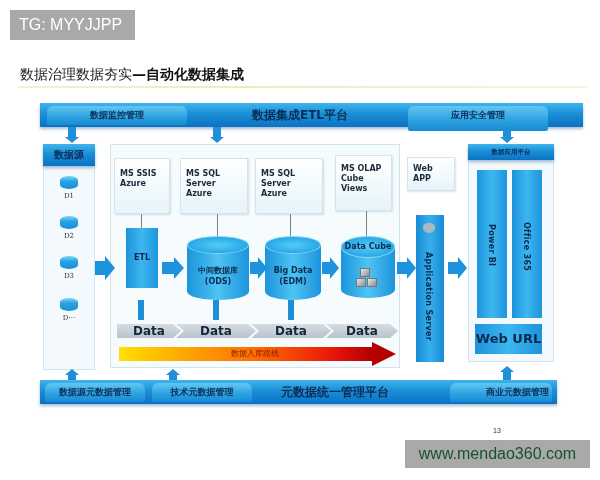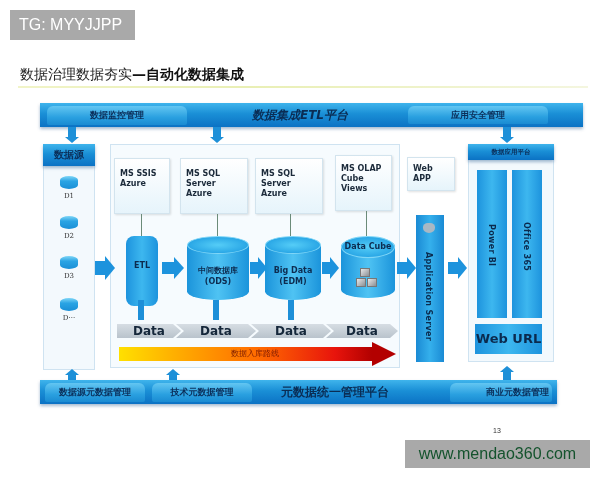--- a/index.html
+++ b/index.html
@@ -37,22 +37,22 @@
 
 <div class="abs tag">TG: MYYJJPP</div>
 
 <div class="abs slide-title">
   <span>数据治理数据夯实</span><b>—自动化数据集成</b>
 </div>
 <div class="abs title-rule"></div>
 
 <div class="abs bar" style="left:40px;top:103px;width:543px;height:24px;"></div>
 <div class="abs subtab" style="left:47px;top:106px;width:140px;height:19px;line-height:19px;">数据监控管理</div>
-<div class="abs bar-title" style="left:200px;top:104px;width:200px;line-height:22px;font-style:italic;">数据集成ETL平台</div>
-<div class="abs subtab" style="left:408px;top:106px;width:140px;height:18px;line-height:19px;">应用安全管理</div>
+<div class="abs bar-title" style="left:200px;top:104px;width:200px;line-height:22px;">数据集成ETL平台</div>
+<div class="abs subtab" style="left:408px;top:106px;width:140px;height:25px;line-height:19px;">应用安全管理</div>
 
 <div class="abs" style="left:68px;top:127px;width:8px;height:10px;background:#1e90d8;"></div>
 <div class="abs" style="left:65px;top:137px;width:0;height:0;border-left:7px solid transparent;border-right:7px solid transparent;border-top:6px solid #1e90d8;"></div>
 <div class="abs" style="left:213px;top:127px;width:8px;height:10px;background:#1e90d8;"></div>
 <div class="abs" style="left:210px;top:137px;width:0;height:0;border-left:7px solid transparent;border-right:7px solid transparent;border-top:6px solid #1e90d8;"></div>
 <div class="abs" style="left:503px;top:127px;width:8px;height:10px;background:#1e90d8;"></div>
 <div class="abs" style="left:500px;top:137px;width:0;height:0;border-left:7px solid transparent;border-right:7px solid transparent;border-top:6px solid #1e90d8;"></div>
 
 <div class="abs panel" style="left:43px;top:144px;width:52px;height:226px;"></div>
 <div class="abs bar" style="left:43px;top:144px;width:52px;height:22px;color:#0b2f5a;font-weight:bold;font-size:10px;text-align:center;line-height:22px;">数据源</div>
@@ -93,21 +93,21 @@
 </div>
 
 <div class="abs vline" style="left:141px;top:214px;height:22px;"></div>
 <div class="abs vline" style="left:217px;top:214px;height:22px;"></div>
 <div class="abs vline" style="left:290px;top:214px;height:22px;"></div>
 <div class="abs vline" style="left:366px;top:211px;height:25px;"></div>
 
 <div class="abs" style="left:95px;top:261px;width:10px;height:14px;background:#1d93dd;"></div>
 <div class="abs" style="left:105px;top:256px;width:0;height:0;border-top:12px solid transparent;border-bottom:12px solid transparent;border-left:10px solid #1d93dd;"></div>
 
-<div class="abs blue-block" style="left:126px;top:236px;width:32px;height:70px;line-height:60px;border-radius:8px;">ETL</div>
+<div class="abs blue-block" style="left:126px;top:228px;width:32px;height:60px;line-height:60px;">ETL</div>
 
 <div class="abs" style="left:162px;top:262px;width:12px;height:12px;background:#1d93dd;"></div>
 <div class="abs" style="left:174px;top:257px;width:0;height:0;border-top:11px solid transparent;border-bottom:11px solid transparent;border-left:10px solid #1d93dd;"></div>
 
 <div class="abs cyl" style="left:187px;top:238px;width:62px;height:62px;"></div>
 <div class="abs cyl-top" style="left:187px;top:236px;width:62px;height:18px;"></div>
 <div class="abs cyl-label" style="left:187px;top:265px;width:62px;">
   <div>中间数据库</div>
   <div>(ODS)</div>
 </div>

